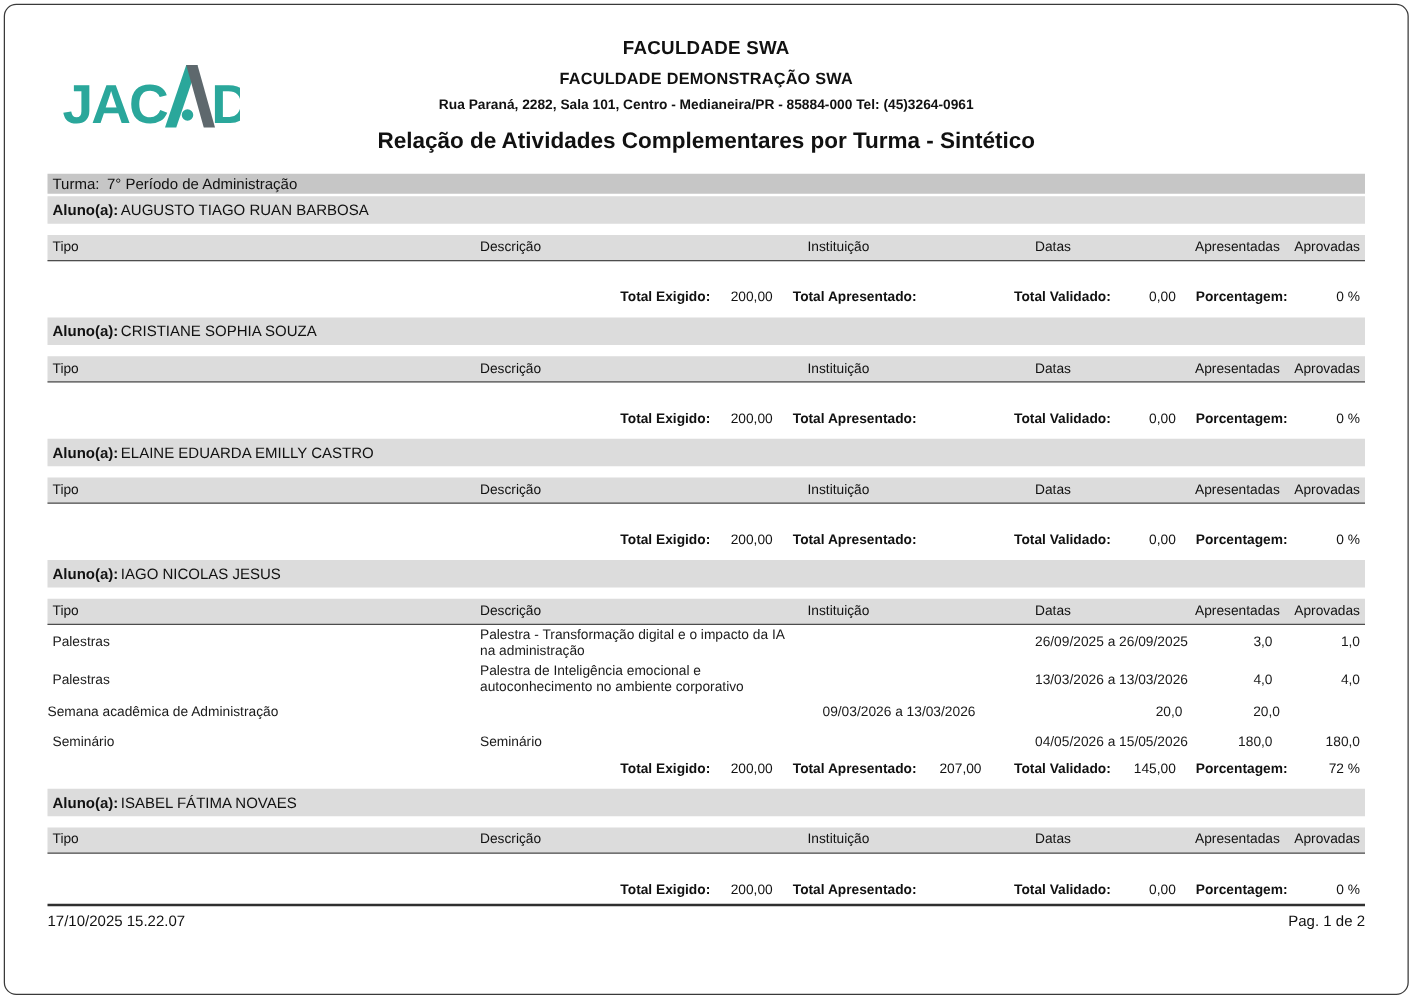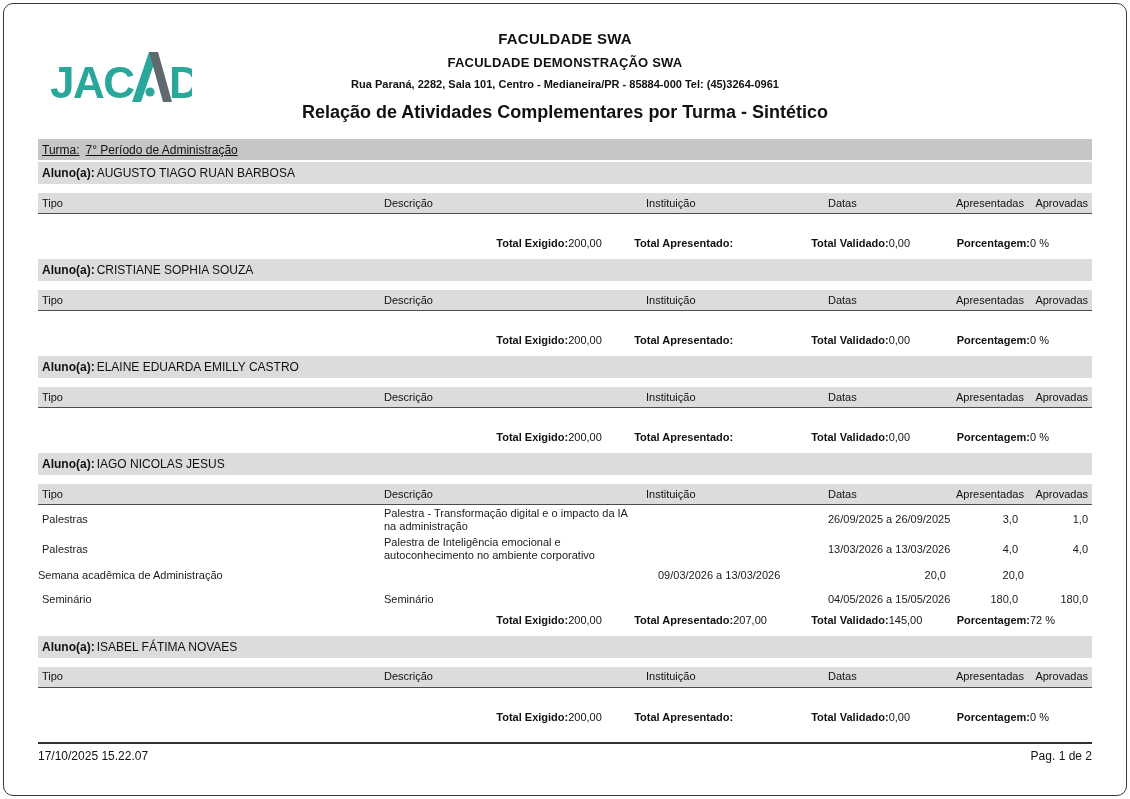--- a/index.html
+++ b/index.html
@@ -12,49 +12,49 @@
 
   
   .logo{position:absolute;left:50px;top:50px;}
   .org{text-align:center;padding-top:30px;}
   .org-name{font-size:15px;font-weight:bold;margin-bottom:8px;letter-spacing:.2px;}
   .org-sub{font-size:13px;margin-bottom:8px;letter-spacing:.2px;font-weight:bold;}
   .org-addr{font-size:11px;font-weight:bold;}
   .report-title{font-size:18px;font-weight:bold;text-align:center;margin:12px 0 16px 0;}
 
   
-  .turma{height:21px;background:#c6c6c6;font-size:12px;display:flex;align-items:center;gap:6px;padding-left:4px;text-decoration:underline;}
+  .turma{height:16px;background:#c6c6c6;font-size:12px;display:flex;align-items:center;gap:6px;padding-left:4px;}
   .aluno{height:22px;background:#dcdcdc;font-size:12px;display:flex;align-items:center;gap:2px;padding-left:4px;margin-top:2px;margin-bottom:9px;}
   .aluno .lbl{font-weight:bold;}
 
   
   .thead,.trow{display:grid;grid-template-columns:346px 262px 170px 140px 72px 64px;}
   .thead{height:20px;background:#dcdcdc;border-bottom:1px solid #4d4d4d;font-size:11px;font-weight:normal;align-items:center;}
   .trow{font-size:11px;align-items:center;min-height:20px;padding:2px 0;color:#1a1a1a;}
   .c{line-height:1.15;}
   .c1{padding-left:4px;}
   .c2{padding-right:6px;}
   .c4{padding-left:12px;white-space:nowrap;}
   .c5{text-align:right;padding-right:10px;}
   .c6{text-align:right;padding-right:4px;}
 
   .blank{height:21px;}
 
   
   .totals{display:flex;justify-content:flex-end;align-items:baseline;font-size:11px;height:15px;margin:2px 0 7px 0;}
   .tl{font-weight:bold;}
-  .tv{display:inline-block;}
+  .tv{text-align:right;display:inline-block;}
   .tv.w50{width:50px;}
   .tv.w52{width:52px;}
   .tv.w62{width:58px;padding-right:4px;}
   .g16{margin-left:16px;}
   .g26{margin-left:26px;}
 
   
-  .footer{position:absolute;left:38px;right:38px;top:742px;border-top:2px solid #2f2f2f;
+  .footer{position:absolute;left:38px;right:38px;top:723px;border-top:2px solid #2f2f2f;
           display:flex;justify-content:space-between;font-size:12px;padding-top:5px;color:#111;}
 </style>
 </head>
 <body>
 
 <div class="frame"></div>
 
 <div class="logo">
   <svg width="142" height="58" viewBox="0 0 142 58">
     <text x="0" y="48" font-family="Liberation Sans, sans-serif" font-weight="bold" font-size="44" letter-spacing="-1.5" fill="#2aa79b">JAC</text>

